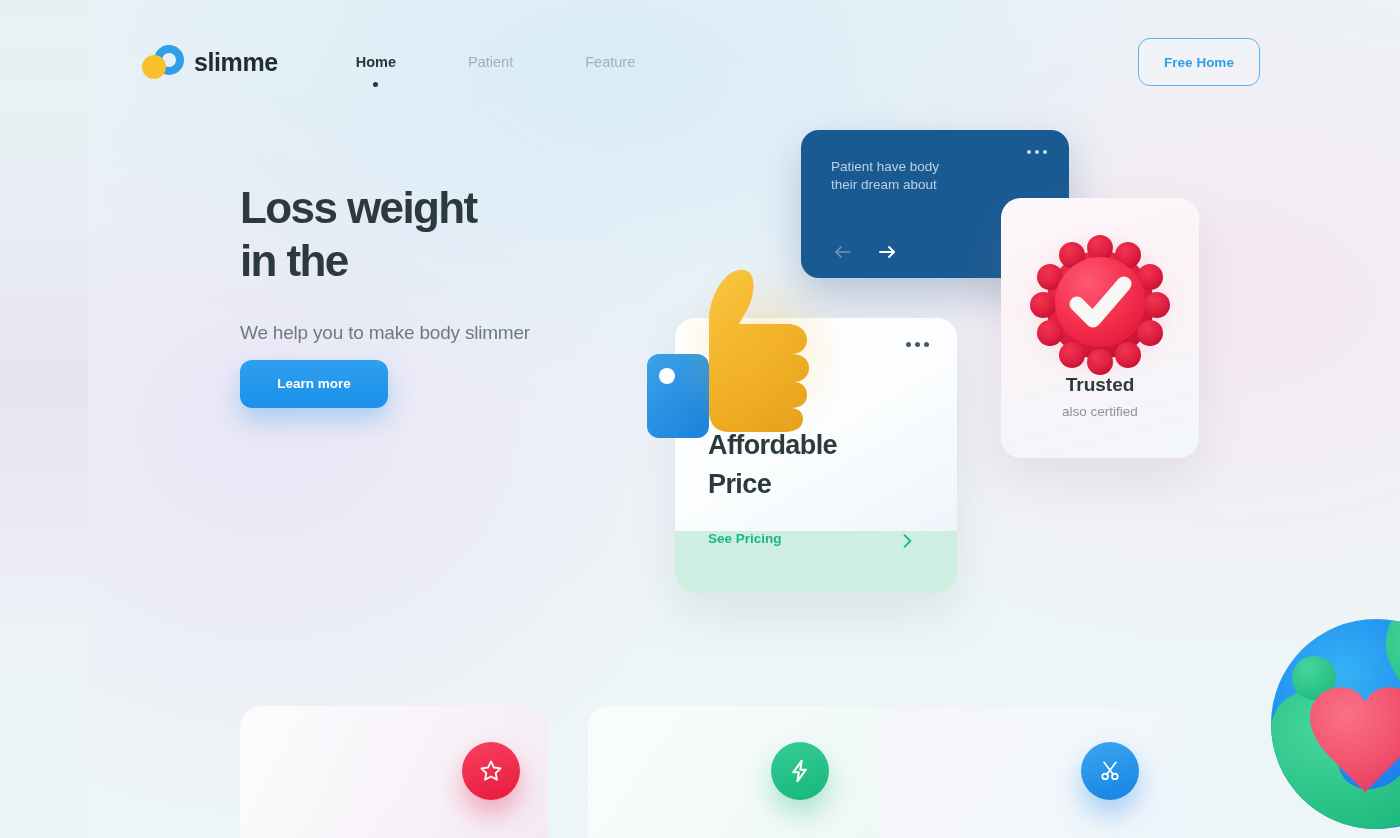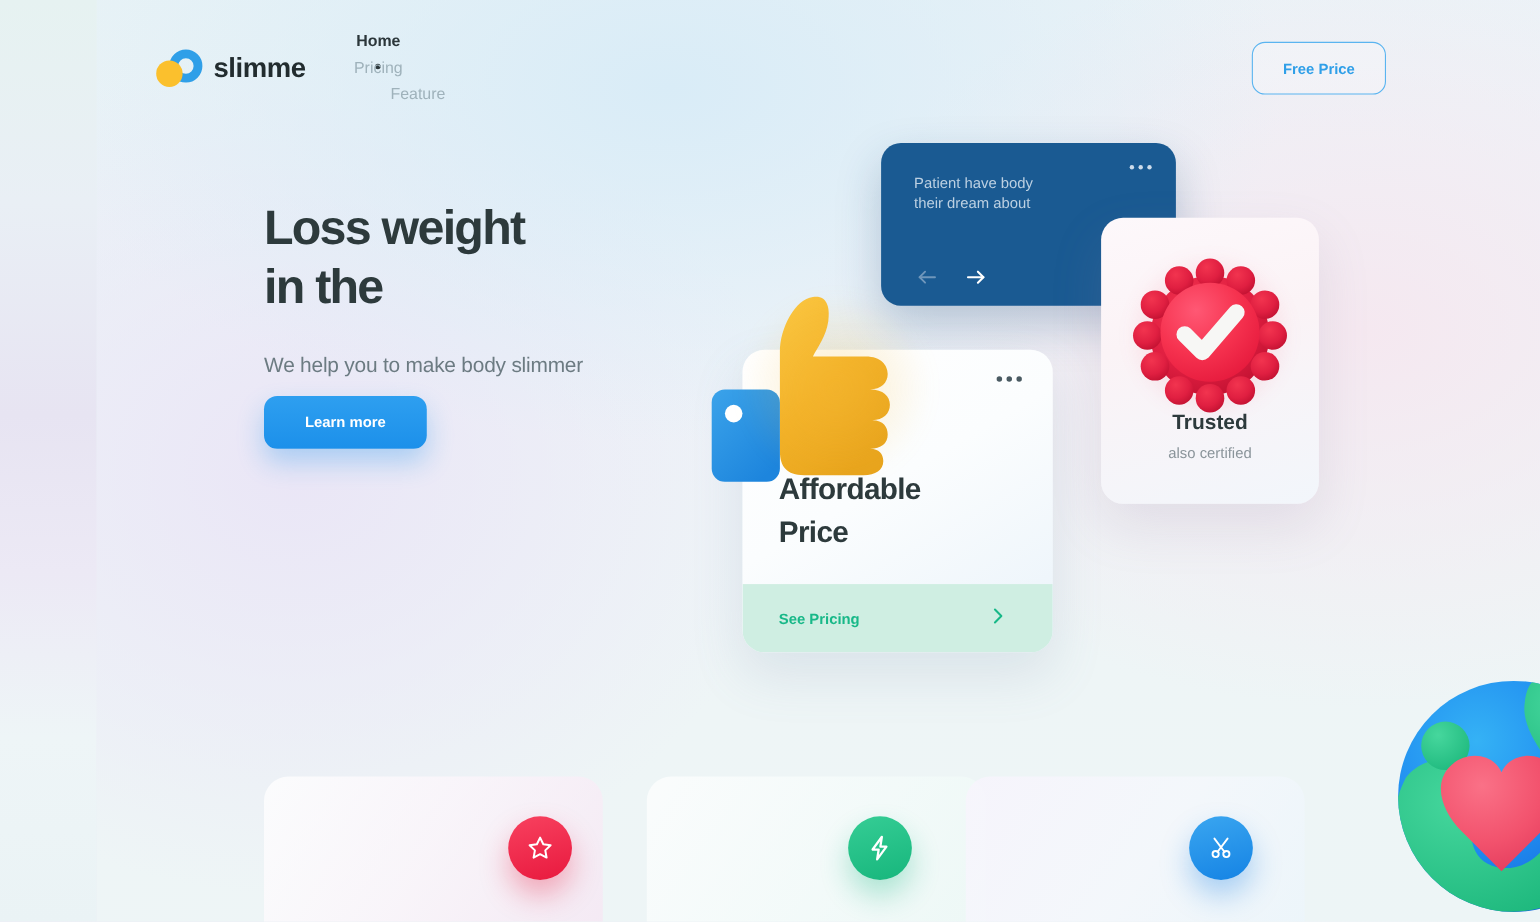--- a/index.html
+++ b/index.html
@@ -67,22 +67,21 @@
     width: 24px; height: 24px; border-radius: 50%;
     background: #fbc02d;
   }
   .brand-name {
     font-size: 25px; font-weight: bold; color: #222c2f;
     letter-spacing: -0.4px;
   }
 
   .nav-links {
     display: flex; align-items: center; gap: 0;
-    margin-left: 44px;
-    flex-direction: column;
+    margin-left: 78px;
   }
   .nav-link {
     position: relative;
     font-size: 14.5px; color: #9fb2bb; font-weight: normal;
     padding: 4px 0; margin-right: 72px; cursor: pointer;
     white-space: nowrap;
   }
   .nav-link:last-child { margin-right: 0; }
   .nav-link.active { color: #2b363a; font-weight: bold; }
   .nav-dot {
@@ -162,21 +161,21 @@
   .card-price .dots-menu i { background: #4a5a62; width: 5px; height: 5px; }
   .price-title {
     position: absolute; left: 33px; top: 108px;
     font-size: 27px; line-height: 1.45; font-weight: bold;
     color: #2d3a3c; letter-spacing: -0.6px;
   }
   .price-footer {
     position: absolute; left: 0; bottom: 0;
     width: 100%; height: 62px;
     background: #cfeee2;
-    display: flex; align-items: center;
+    display: flex; align-items: flex-start;
     padding: 0 40px 0 33px;
     cursor: pointer;
   }
   .price-footer .lbl { font-size: 13.5px; font-weight: bold; color: #18b888; }
   .price-footer .chev { margin-left: auto; }
 
   
   .card-trusted {
     position: absolute; left: 1001px; top: 198px;
     width: 198px; height: 260px;
@@ -276,25 +275,25 @@
         <div class="logo-dot"></div>
       </div>
       <div class="brand-name">slimme</div>
     </div>
 
     <div class="nav-links">
       <div class="nav-link active">
         <span>Home</span>
         <span class="nav-dot"></span>
       </div>
-      <div class="nav-link">Pricing</div>
+      <div class="nav-link">Patient</div>
       <div class="nav-link">Feature</div>
     </div>
 
-    <div class="free-trial">Free Price</div>
+    <div class="free-trial">Free Home</div>
   </div>
 
   <div class="hero-copy">
     <h1 class="headline">
       <span>Loss weight</span><br>
       <span>in the</span><br>
     </h1>
     <div class="subhead">We help you to make body slimmer</div>
     <div class="cta-learn">Learn more</div>
   </div>

